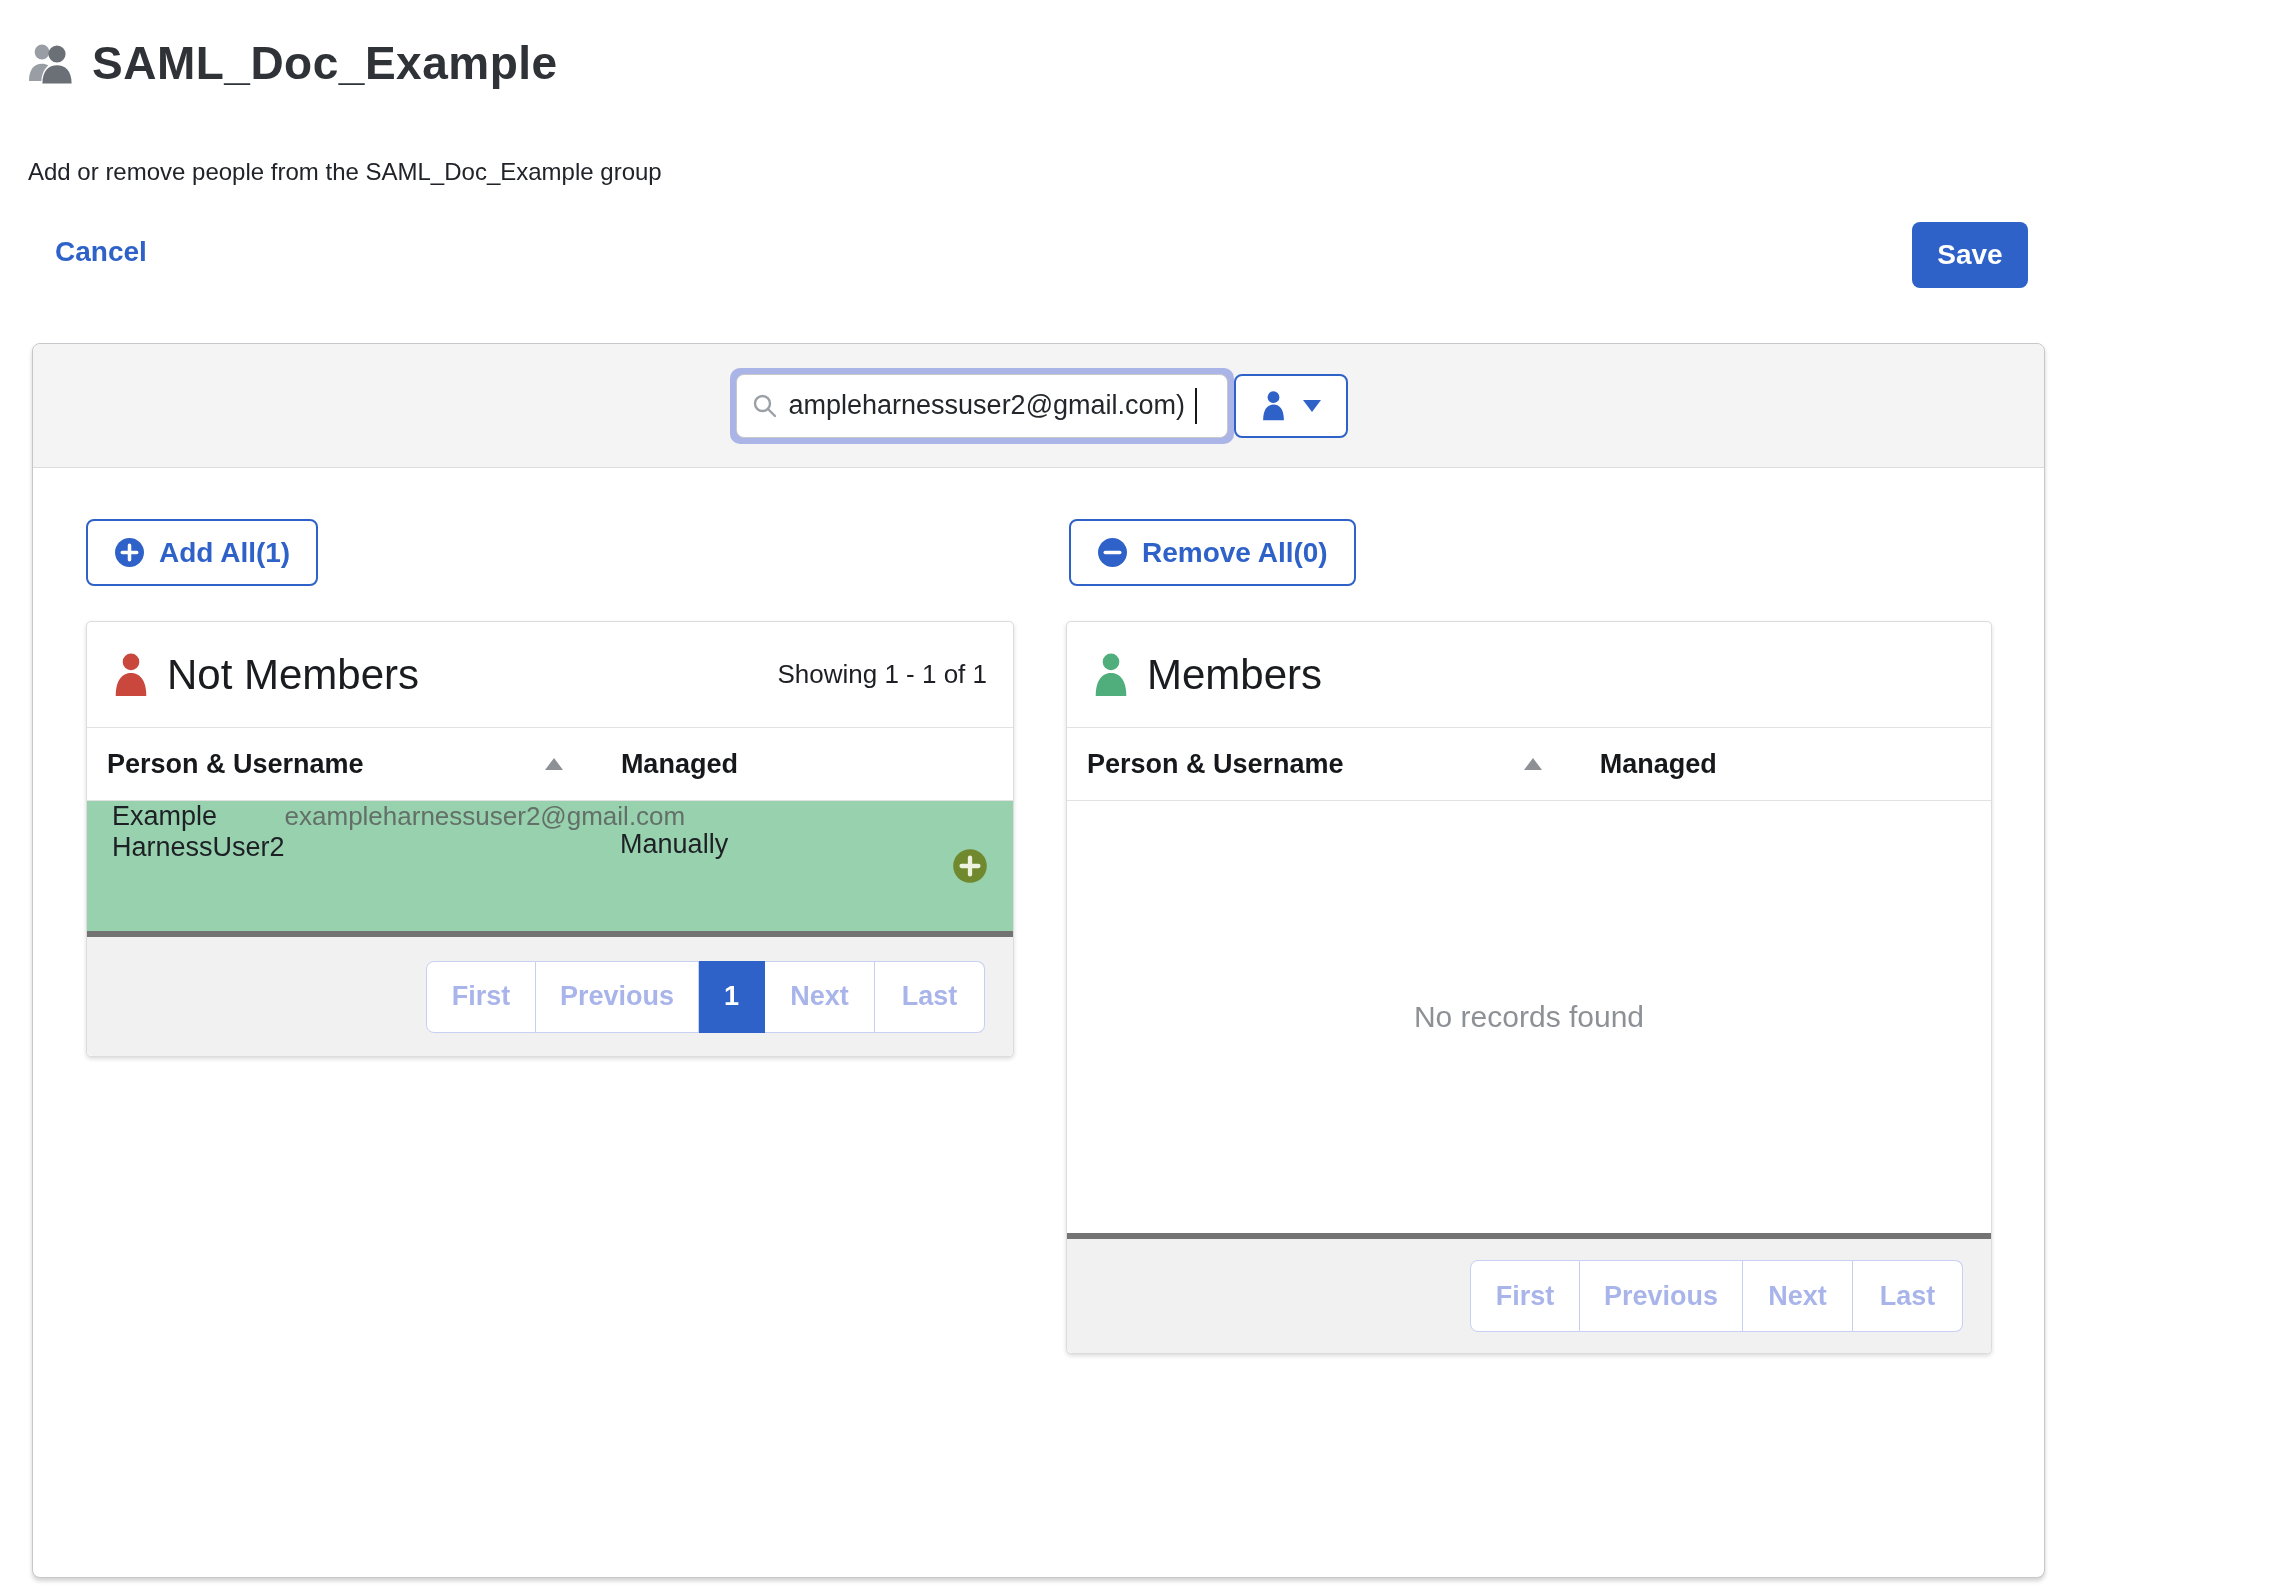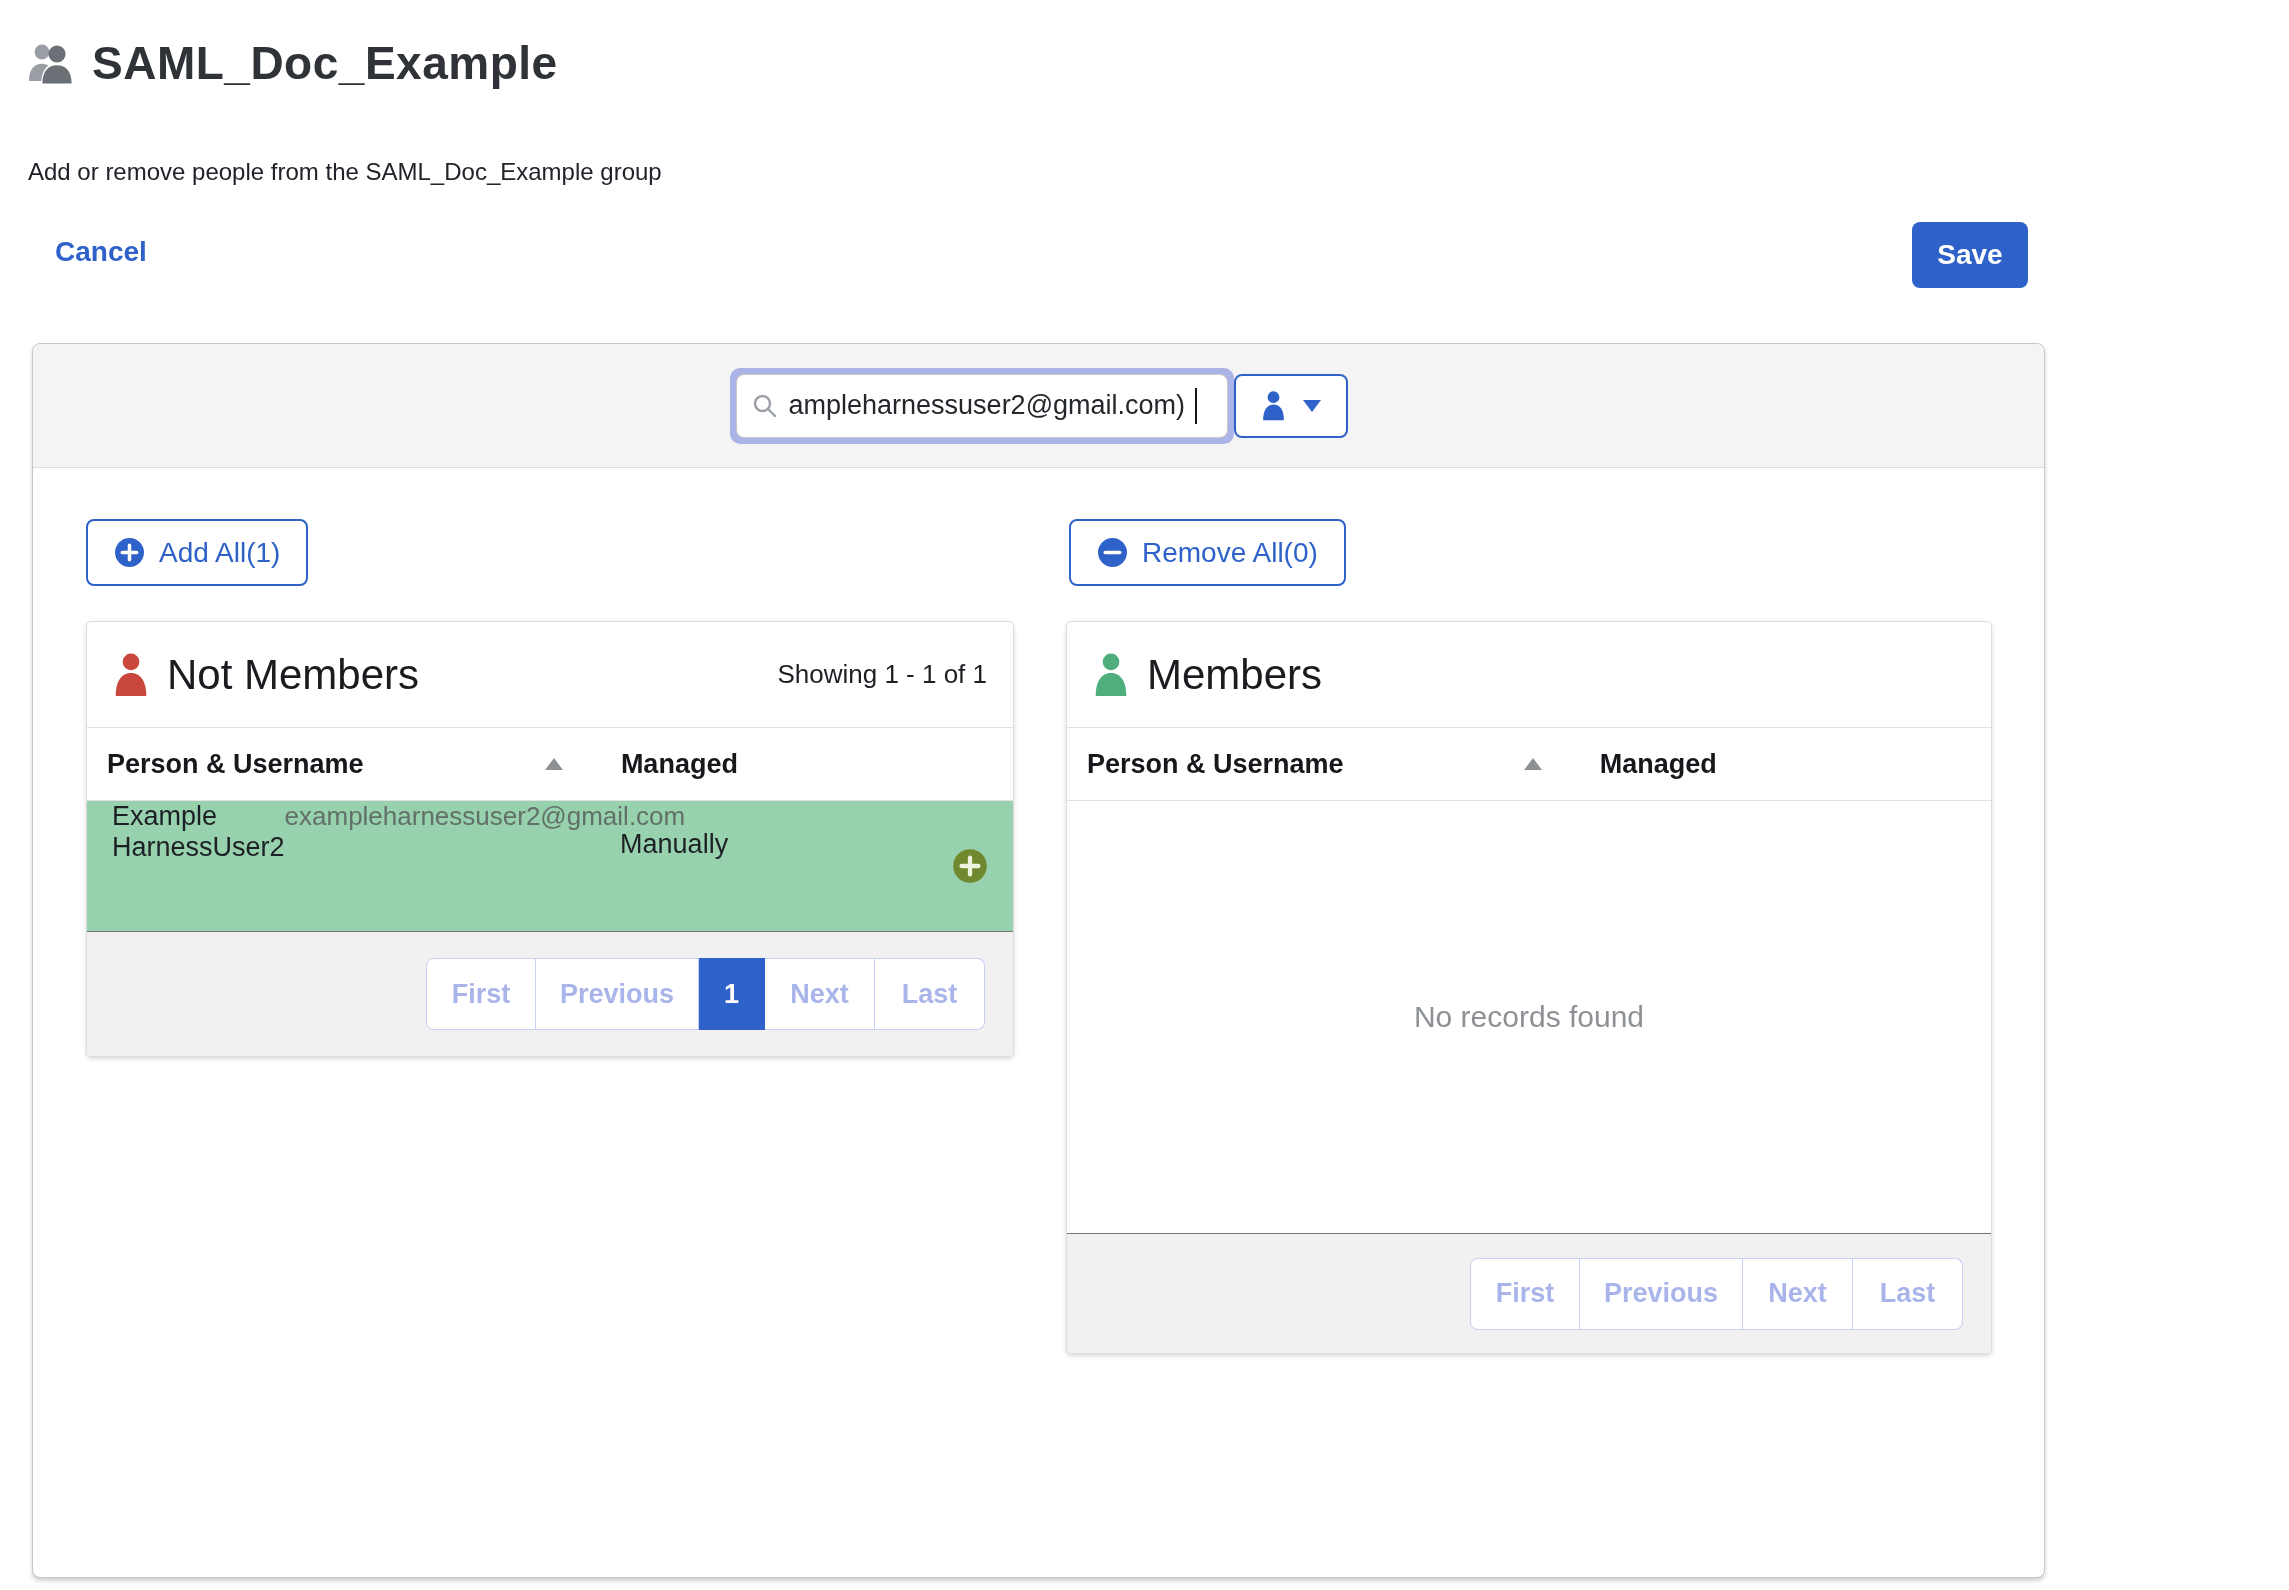--- a/index.html
+++ b/index.html
@@ -20,21 +20,21 @@
 
   .search-ring { background:#aab4e6; border-radius:10px; padding:6px; }
   .search-input { width:492px; height:64px; background:#fff; border:1px solid #c9c9c9; border-radius:8px; display:flex; align-items:center; padding:0 14px; gap:10px; cursor:text; }
   .search-text { font-size:27px; color:#23262b; white-space:nowrap; overflow:hidden; }
   .text-caret { width:2px; height:36px; background:#15171a; flex:none; }
 
   .person-dropdown { width:114px; height:64px; background:#fff; border:2px solid #2e62c9; border-radius:8px; display:flex; align-items:center; justify-content:center; gap:16px; cursor:pointer; }
   .caret-down { width:0; height:0; border-left:9px solid transparent; border-right:9px solid transparent; border-top:12px solid #2e62c9; }
 
   
-  .pill-btn { position:absolute; height:67px; background:#fff; border:2px solid #2e62c9; border-radius:8px; display:flex; align-items:center; gap:14px; padding:0 26px; color:#2e62c9; font-size:28px; font-weight:normal; font-family:inherit; cursor:pointer; }
+  .pill-btn { position:absolute; height:67px; background:#fff; border:2px solid #2e62c9; border-radius:8px; display:flex; align-items:center; gap:14px; padding:0 26px; color:#2e62c9; font-size:28px; font-weight:bold; font-family:inherit; cursor:pointer; }
   .add-all-btn { left:53px; top:175px; }
   .remove-all-btn { left:1036px; top:175px; }
 
   
   .card { position:absolute; background:#fff; border:1px solid #dcdcdc; border-radius:5px; box-shadow:0 2px 4px rgba(0,0,0,.14); display:flex; flex-direction:column; }
   .card-not-members { left:53px; top:277px; width:928px; height:436px; }
   .card-members { left:1033px; top:277px; width:926px; height:733px; }
 
   .card-header { height:106px; flex:none; display:flex; align-items:center; padding:0 26px; border-bottom:1px solid #e2e2e2; }
   .card-title { font-size:42px; color:#1a1c20; margin-left:18px; }
@@ -45,21 +45,21 @@
   .sort-asc { width:0; height:0; border-left:9px solid transparent; border-right:9px solid transparent; border-bottom:12px solid #8d9196; margin-left:auto; margin-right:58px; }
   .col-managed { flex:1; }
 
   .row-selected { height:130px; flex:none; background:#97d1ad; display:flex; align-items:stretch; padding:0 25px; cursor:pointer; }
   .cell-person { width:58%; display:flex; }
   .person-name { font-size:27px; color:#1d2025; margin-bottom:14px; }
   .person-username { font-size:26px; color:#637069; }
   .cell-managed { flex:1; padding-top:28px; font-size:27px; color:#1d2025; }
   .row-add-btn { align-self:center; width:36px; height:36px; flex:none; background:none; border:none; padding:0; cursor:pointer; }
 
-  .card-footer { flex:1; background:#f1f1f1; border-top:1px solid #737373; border-radius:0 0 5px 5px; display:flex; align-items:center; justify-content:flex-end; padding:0 28px; }
+  .card-footer { flex:1; background:#f1f1f1; border-top:6px solid #737373; border-radius:0 0 5px 5px; display:flex; align-items:center; justify-content:flex-end; padding:0 28px; }
   .card-members .card-footer { flex:none; height:120px; }
   .empty-body { flex:1; display:flex; align-items:center; justify-content:center; font-size:30px; color:#8d9196; }
 
   
   .pagination { display:flex; }
   .pg-btn { height:72px; min-width:110px; padding:0 24px; background:#fff; border:1px solid #c7cff2; border-left:none; color:#a9b5ea; font-size:27px; font-weight:bold; font-family:inherit; display:flex; align-items:center; justify-content:center; cursor:pointer; }
   .pg-btn:first-child { border-left:1px solid #c7cff2; border-radius:8px 0 0 8px; }
   .pg-btn:last-child { border-radius:0 8px 8px 0; }
   .pg-btn.active { background:#2e62c9; border-color:#2e62c9; color:#fff; min-width:66px; padding:0 16px; }
 

